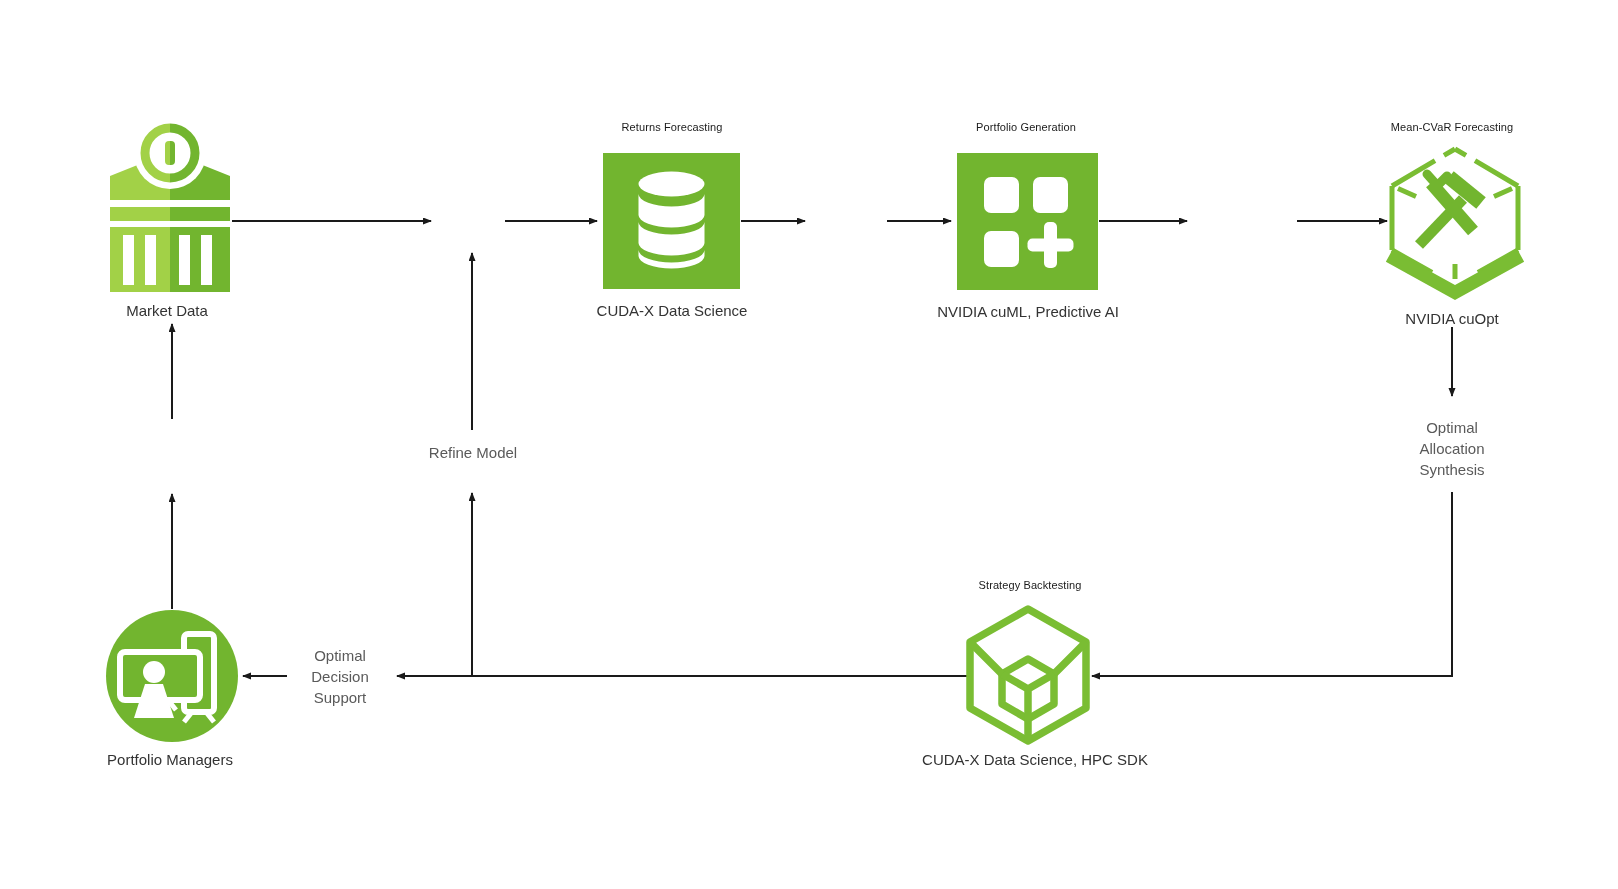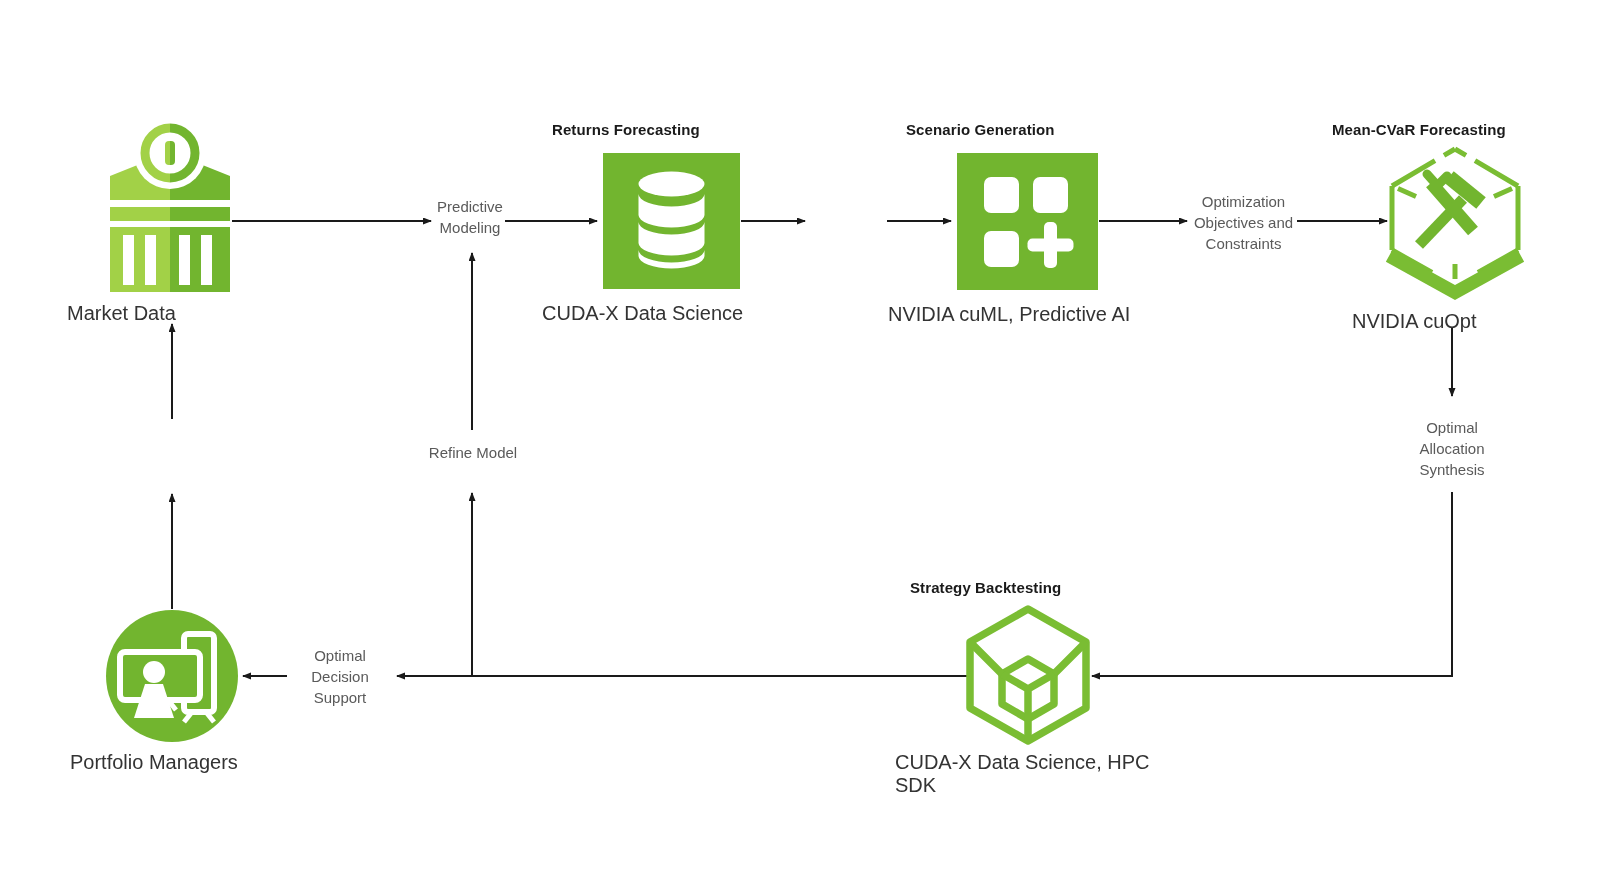--- a/index.html
+++ b/index.html
@@ -1,21 +1,21 @@
 <!DOCTYPE html>
 <html style="--background: #FFFFFF; --green: #72B52F; --green-light: #A2D147; --green-outline: #7ABD33; --arrow: #1A1A1A; --title-text: #1A1A1A; --label-text: #333333; --flow-text: #5A5A5A;"><head>
 <meta charset="utf-8">
 <style>
   html,body{margin:0;padding:0}
   .canvas{position:relative;width:1618px;height:889px;background:var(--background,#fff);
     font-family:"Liberation Sans","DejaVu Sans",sans-serif;overflow:hidden}
   .arrows{position:absolute;left:0;top:0}
   svg.icon{position:absolute}
-  .node-title{position:absolute;font-size:15px;font-weight:bold;color:var(--title-text,#1a1a1a);text-align:left;letter-spacing:.1px}
-  .node-label{position:absolute;font-size:20px;color:var(--label-text,#333);}
+  .node-title{position:absolute;font-size:11px;font-weight:normal;color:var(--title-text,#1a1a1a);text-align:center;letter-spacing:.1px}
+  .node-label{position:absolute;font-size:15px;color:var(--label-text,#333);text-align:center}
   .flow-label{position:absolute;font-size:15px;color:var(--flow-text,#5a5a5a);text-align:center;line-height:21px}
   .ln{display:block}
 </style>
 </head>
 <body>
 
 <div class="canvas">
 
   <svg class="arrows" width="1618" height="889" viewBox="0 0 1618 889">
     <defs>
@@ -58,56 +58,47 @@
     <rect x="55" y="21" width="10" height="24" rx="4" fill="url(#bankGrad)"></rect>
     <g fill="var(--background,#fff)">
       <rect x="13" y="115" width="11" height="50"></rect>
       <rect x="35" y="115" width="11" height="50"></rect>
       <rect x="69" y="115" width="11" height="50"></rect>
       <rect x="91" y="115" width="11" height="50"></rect>
     </g>
   </svg>
   <div class="node-label" style="left:67px;top:302px;width:200px">Market Data</div>
 
-  <div class="flow-label" style="left:400px;top:196px;width:140px">
-    <span class="ln">Predictive</span>
-    <span class="ln">Modeling</span>
-  </div>
 
   <div class="node-title" style="left:552px;top:121px;width:240px">Returns Forecasting</div>
   <svg class="icon" style="left:603px;top:153px" width="137" height="136" viewBox="0 0 137 136">
     <rect width="137" height="136" fill="var(--green,#72B52F)"></rect>
     <g fill="#fff">
       <ellipse cx="68.5" cy="31" rx="33" ry="12.5"></ellipse>
       <path d="M35.5,41 A33,12.5 0 0 0 101.5,41 L101.5,62 A33,12.5 0 0 1 35.5,62 Z"></path>
       <path d="M35.5,69 A33,12.5 0 0 0 101.5,69 L101.5,90 A33,12.5 0 0 1 35.5,90 Z"></path>
       <path d="M35.5,97 A33,12.5 0 0 0 101.5,97 L101.5,103 A33,12.5 0 0 1 35.5,103 Z"></path>
     </g>
   </svg>
   <div class="node-label" style="left:542px;top:302px;width:260px">CUDA-X Data Science</div>
 
 
-  <div class="node-title" style="left:906px;top:121px;width:240px">Scenario Generation</div>
+  <div class="node-title" style="left:906px;top:121px;width:240px">Portfolio Generation</div>
   <svg class="icon" style="left:957px;top:153px" width="141" height="137" viewBox="0 0 141 137">
     <rect width="141" height="137" fill="var(--green,#72B52F)"></rect>
     <g fill="#fff">
       <rect x="27" y="24" width="35" height="36" rx="7"></rect>
       <rect x="76" y="24" width="35" height="36" rx="7"></rect>
       <rect x="27" y="78" width="35" height="36" rx="7"></rect>
       <rect x="87" y="69" width="13" height="46" rx="5"></rect>
       <rect x="70.5" y="85.5" width="46" height="13" rx="5"></rect>
     </g>
   </svg>
   <div class="node-label" style="left:888px;top:303px;width:280px">NVIDIA cuML, Predictive AI</div>
 
-  <div class="flow-label" style="left:1156px;top:191px;width:175px">
-    <span class="ln">Optimization</span>
-    <span class="ln">Objectives and</span>
-    <span class="ln">Constraints</span>
-  </div>
 
   <div class="node-title" style="left:1332px;top:121px;width:240px">Mean-CVaR Forecasting</div>
   <svg class="icon" style="left:1385px;top:143px" width="140" height="158" viewBox="0 0 140 158">
     <g stroke="var(--green-outline,#7ABD33)" stroke-width="5" fill="none">
       <path d="M7,43 L50,17.6 M59,12.4 L70,6"></path>
       <path d="M133,43 L90,17.6 M81,12.4 L70,6"></path>
       <path d="M7,43 L7,107 M133,43 L133,107"></path>
       <path d="M7,107 L47,129.5 M133,107 L93,129.5"></path>
       <path d="M13,45.5 L31,53.5 M127,45.5 L109,53.5"></path>
       <path d="M70,121 L70,136"></path>

